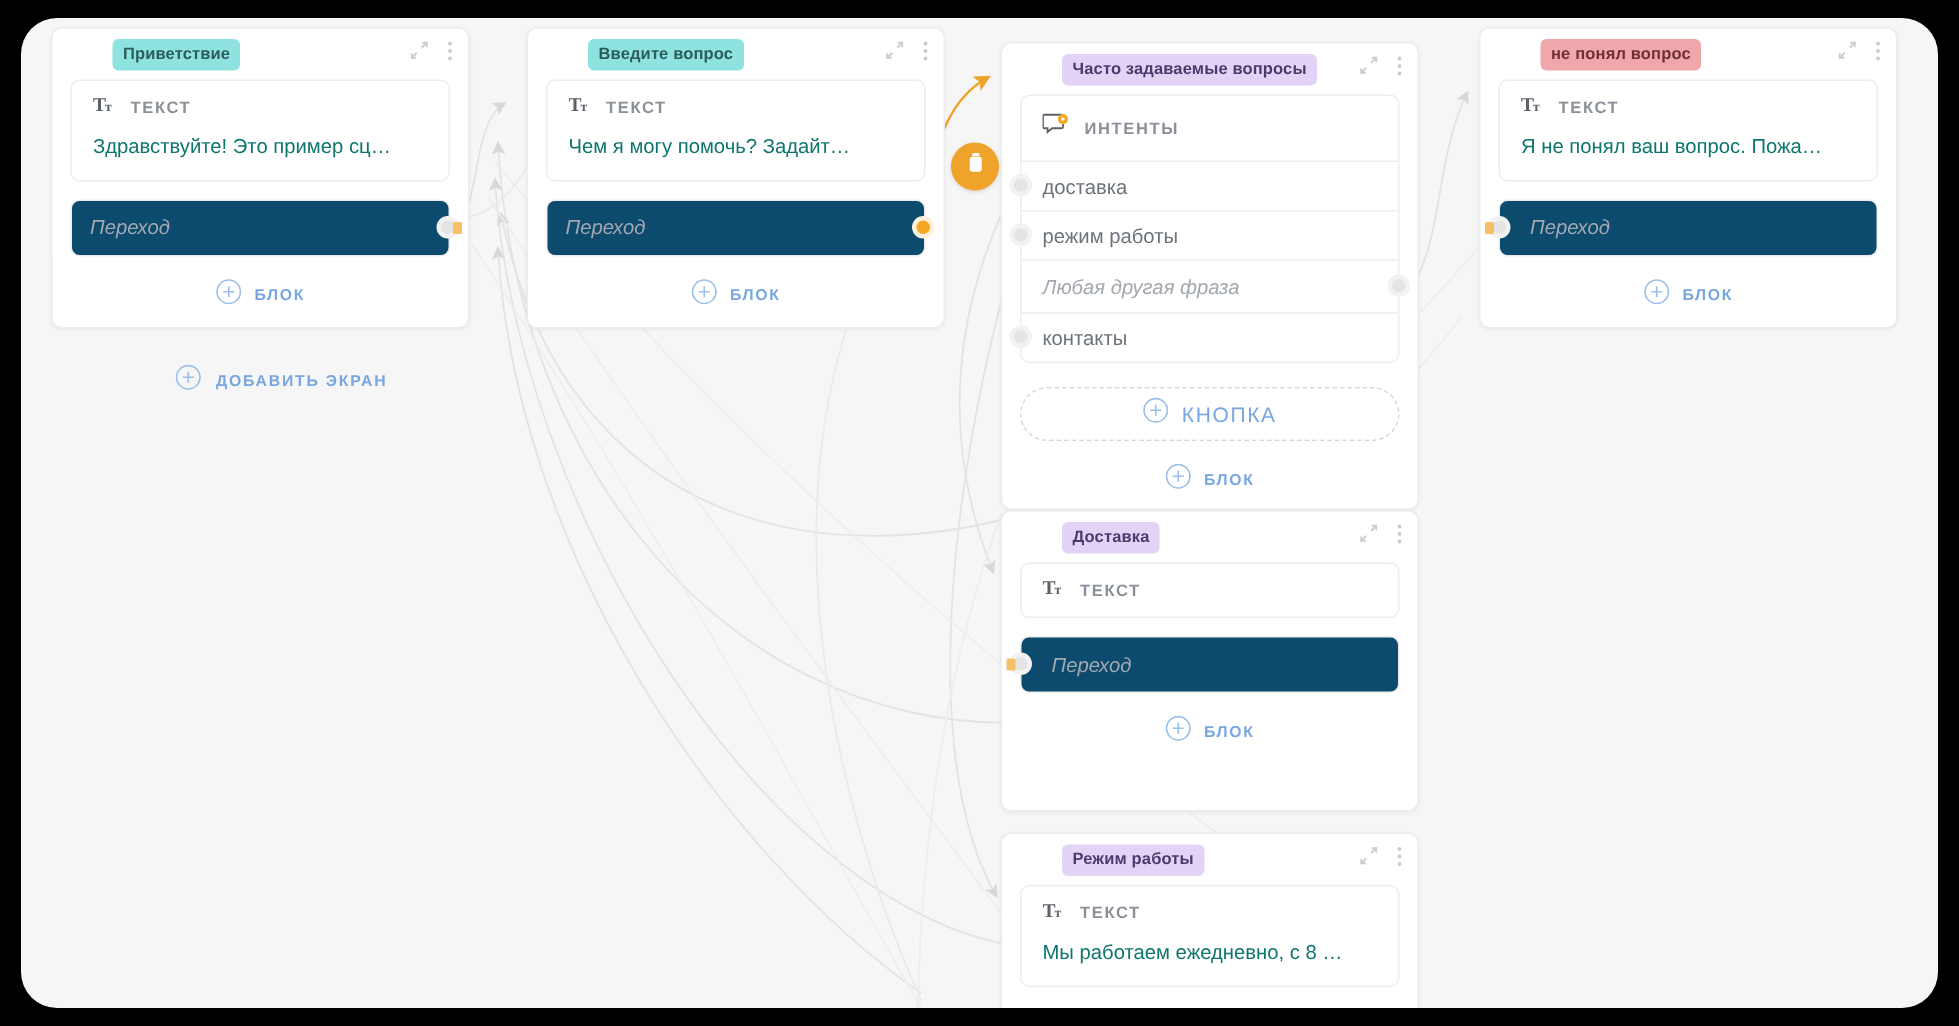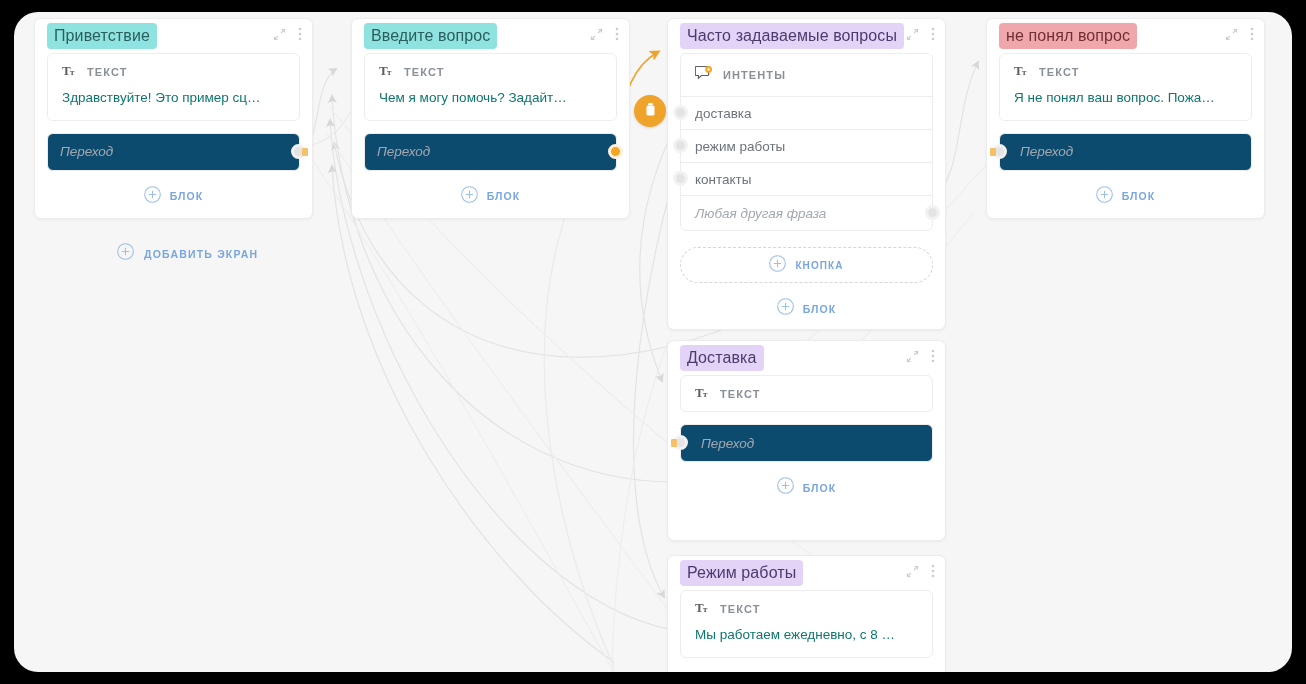--- a/index.html
+++ b/index.html
@@ -15,22 +15,22 @@
   }
   #edges{position:absolute;left:0;top:0;width:1278px;height:660px;pointer-events:none;}
 
   
   .card{
     position:absolute;background:#fff;border:1px solid #ececec;border-radius:7px;
     box-shadow:0 1px 3px rgba(0,0,0,.05);
   }
   .card-head{height:34px;display:flex;align-items:center;padding:0 10px 0 12px;}
   .badge{
-    font-size:16px;line-height:1;padding:5px 7px;border-radius:4px;font-weight:400;
-    letter-spacing:.1px;white-space:nowrap;
+    font-size:11px;line-height:1;padding:5px 7px;border-radius:4px;font-weight:700;
+    letter-spacing:.1px;white-space:nowrap;margin-left:28px;
   }
   .badge.cyan{background:#8ee2e0;color:#2b5e5d;}
   .badge.purple{background:#e3d4f7;color:#4c3a6e;}
   .badge.red{background:#f0a7ab;color:#6e3034;}
   .head-actions{margin-left:auto;display:flex;align-items:center;gap:12px;}
   .ic{opacity:.45;display:block;}
 
   .blockbox{
     margin:0 12px;border:1px solid #ededed;border-radius:6px;background:#fff;
   }
@@ -46,21 +46,21 @@
   .transition .txt{font-size:13.5px;color:#a3a8b0;font-style:italic;}
 
   .addrow{display:flex;align-items:center;justify-content:center;gap:9px;
     padding:15px 0 14px 0;}
   .addrow .lbl{font-size:10.5px;letter-spacing:1.1px;color:#78a6e0;font-weight:600;}
 
   .addbtn-pill{
     margin:16px 12px 0 12px;height:34px;border:1px dashed #d6d6d6;border-radius:18px;
     display:flex;align-items:center;justify-content:center;gap:9px;background:#fff;
   }
-  .addbtn-pill .lbl{font-size:10px;letter-spacing:1.1px;color:#78a6e0;font-weight:700;}
+  .addbtn-pill .lbl{font-size:14px;letter-spacing:1.1px;color:#78a6e0;font-weight:400;}
 
   
   .intent-row{
     height:32px;display:flex;align-items:center;padding:0 12px 0 14px;
     border-top:1px solid #ededed;font-size:13.5px;color:#6d737c;position:relative;
   }
   .intent-row.other{color:#a3a8b0;font-style:italic;}
 
   
   .port{
@@ -250,21 +250,21 @@
 
   <div class="edge-action" style="left:620px;top:83px;">
     <span>
       <svg width="13" height="15" viewBox="0 0 13 15">
         <rect x="2.5" y="3.5" width="8" height="10" rx="1.6" fill="#fff"></rect>
         <rect x="4" y="1" width="5" height="2.2" rx="1" fill="#fff"></rect>
       </svg>
     </span>
   </div>
 
-  <div class="card" style="left:653px;top:6px;width:277px;height:310px;">
+  <div class="card" style="left:653px;top:16px;width:277px;height:310px;">
     <div class="card-head">
       <span class="badge purple">Часто задаваемые вопросы</span>
       <span class="head-actions">
         <span class="ic">
           <svg width="13" height="13" viewBox="0 0 13 13">
                 <path d="M11.5 1.5 L8.5 4.5 M1.5 11.5 L4.5 8.5" stroke="#8a8f98" stroke-width="1.2" fill="none" stroke-linecap="round"></path>
             <path d="M8.5 1.5 L11.5 1.5 L11.5 4.5" stroke="#8a8f98" stroke-width="1.2" fill="none"></path>
             <path d="M4.5 11.5 L1.5 11.5 L1.5 8.5" stroke="#8a8f98" stroke-width="1.2" fill="none"></path>
               </svg>
         </span>
@@ -292,27 +292,27 @@
       </div>
 
       <div class="intent-row">
         <span class="port gray" style="left:-8px;top:8px;"></span>
         <span>доставка</span>
       </div>
       <div class="intent-row">
         <span class="port gray" style="left:-8px;top:8px;"></span>
         <span>режим работы</span>
       </div>
+      <div class="intent-row other" style="height:34px;">
+        <span>Любая другая фраза</span>
+        <span class="port gray" style="right:-8px;top:9px;"></span>
+      </div>
       <div class="intent-row">
         <span class="port gray" style="left:-8px;top:8px;"></span>
         <span>контакты</span>
-      </div>
-      <div class="intent-row other" style="height:34px;">
-        <span>Любая другая фраза</span>
-        <span class="port gray" style="right:-8px;top:9px;"></span>
       </div>
     </div>
 
     <div class="addbtn-pill">
       <span>
         <svg width="17" height="17" viewBox="0 0 17 17">
               <circle cx="8.5" cy="8.5" r="7.8" fill="none" stroke="#9cc0e8" stroke-width="1.1"></circle>
           <path d="M8.5 4.8 V12.2 M4.8 8.5 H12.2" stroke="#9cc0e8" stroke-width="1.1"></path>
             </svg>
       </span>

